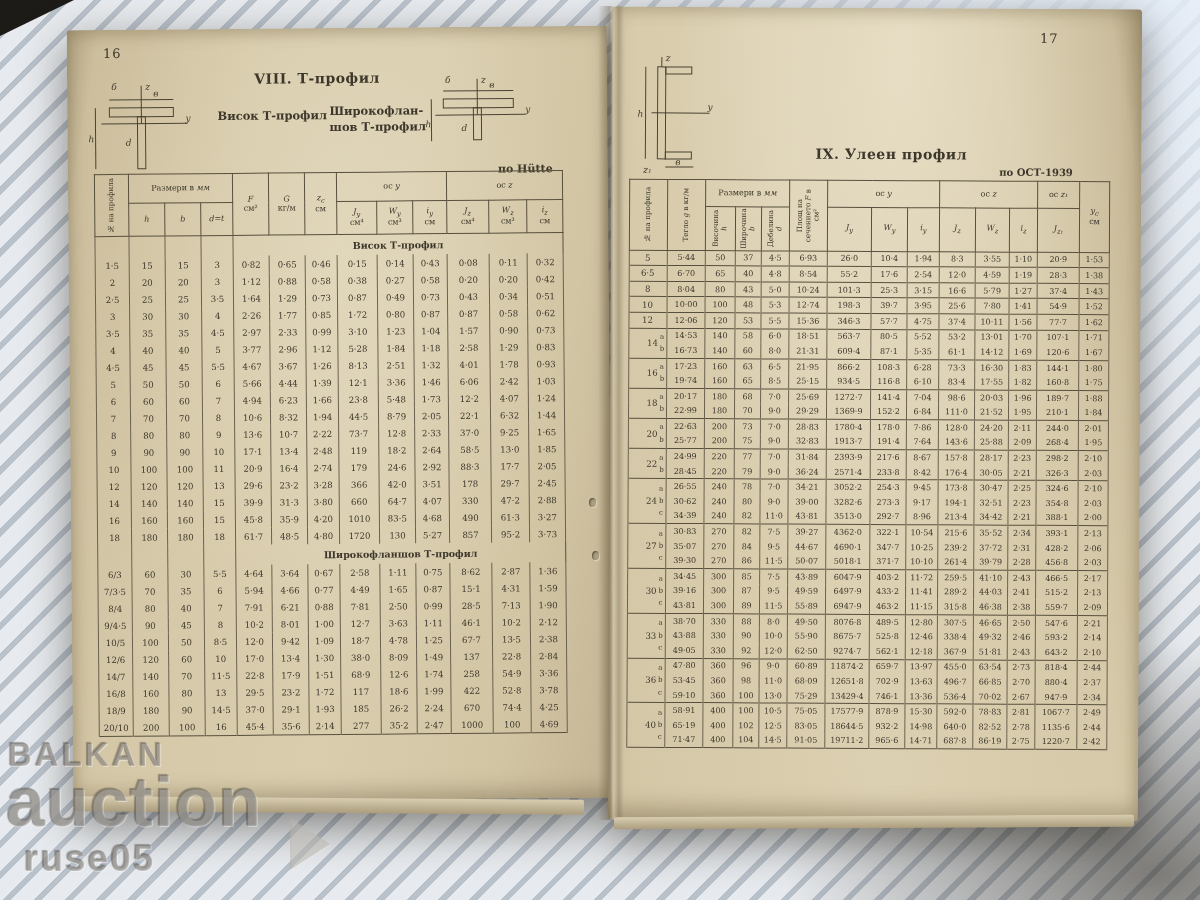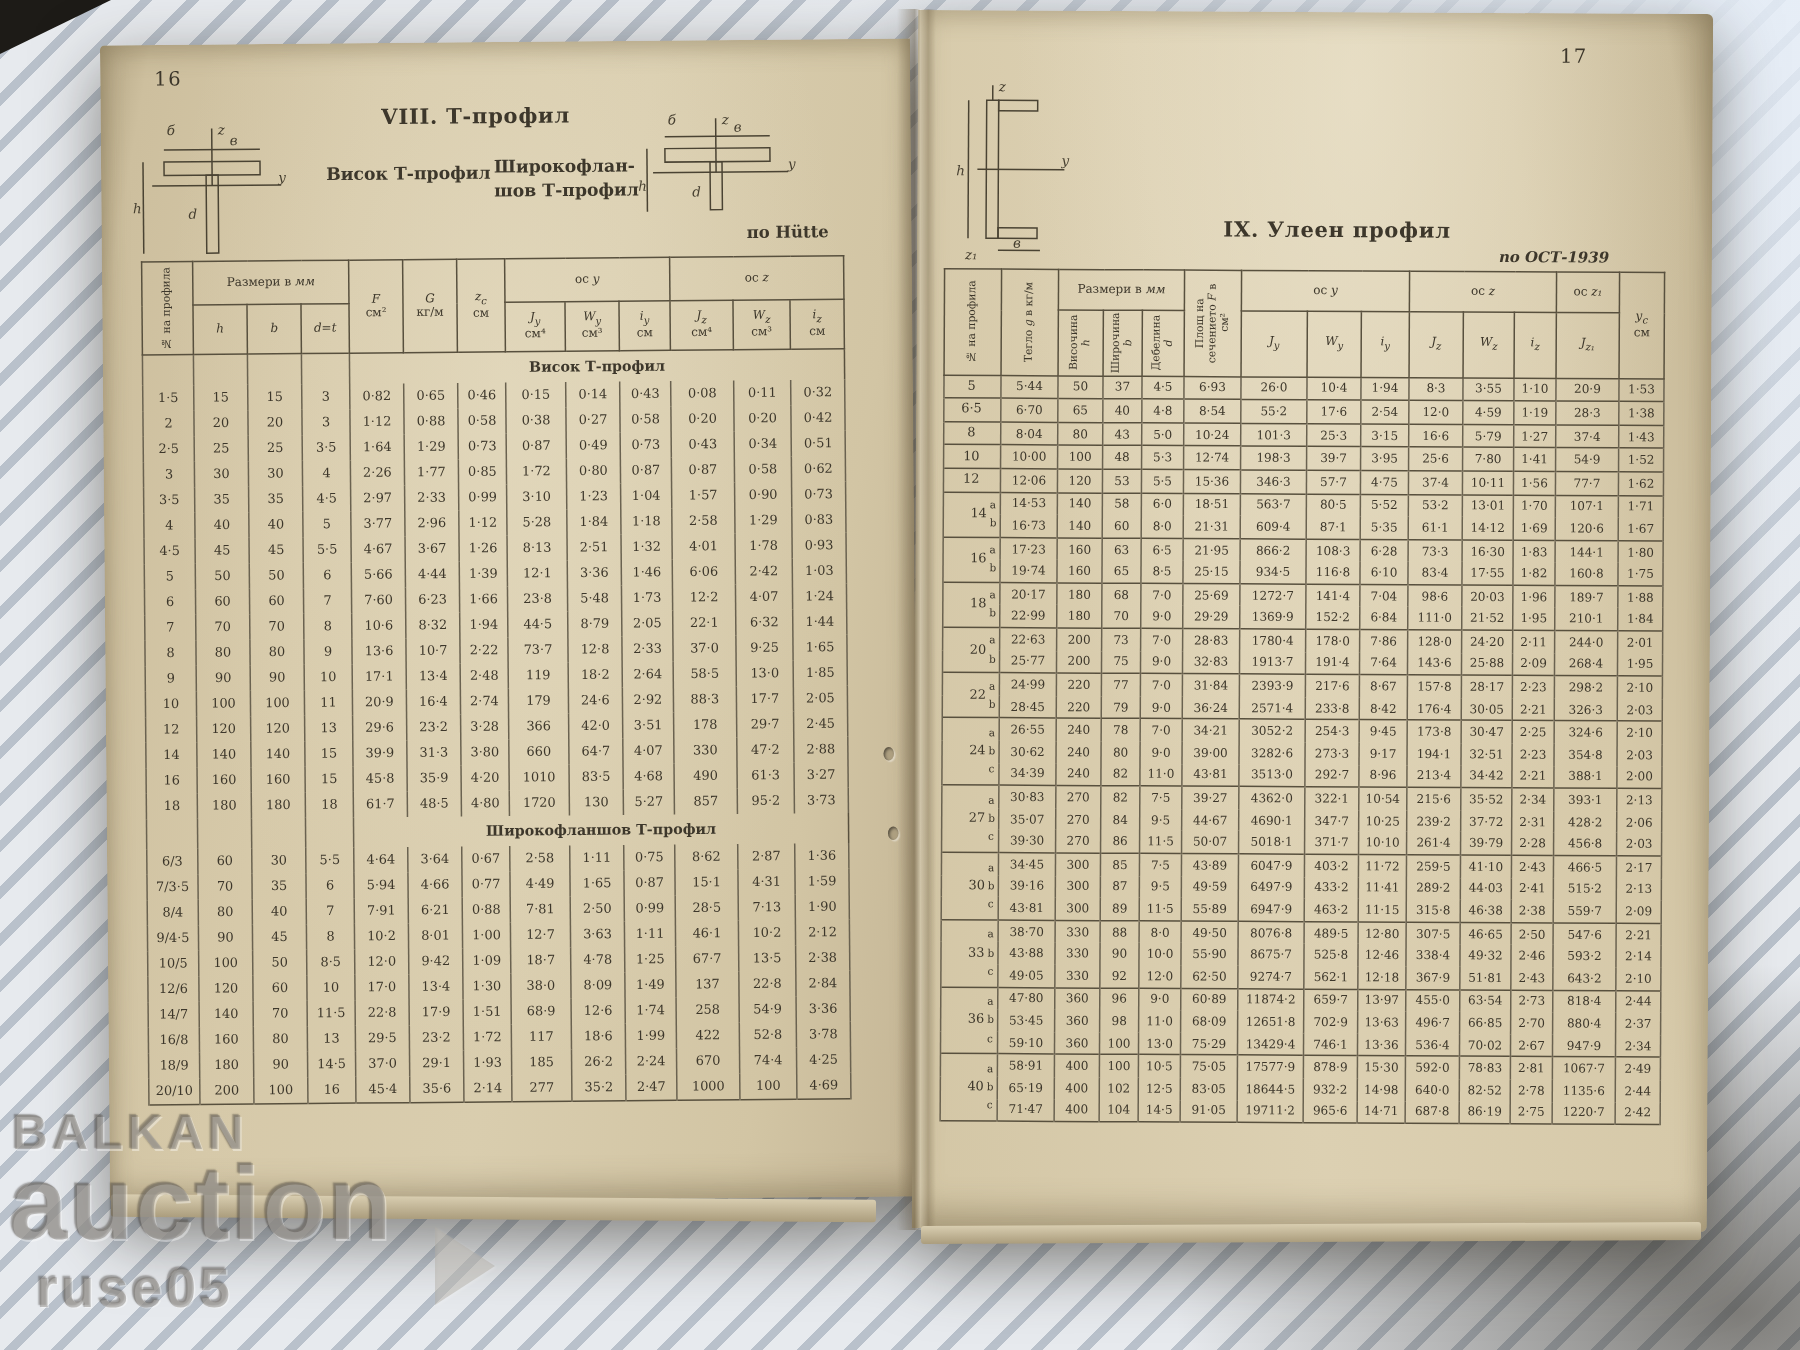--- a/index.html
+++ b/index.html
@@ -124,21 +124,21 @@
         <line x1="18" y1="20" x2="88" y2="20"></line>
         <line x1="6" y1="28" x2="6" y2="70"></line>
         <text x="56" y="12">z</text>
         <text x="100" y="42">y</text>
         <text x="64" y="17">в</text>
         <text x="20" y="12">б</text>
         <text x="0" y="56">h</text>
         <text x="36" y="60">d</text>
       </svg>
 
-      <div class="srcnote" style="left:382px;top:122px;padding-left:48px;">по Hütte</div>
+      <div class="srcnote" style="left:382px;top:136px;padding-left:48px;">по Hütte</div>
 
       <div class="twrap" style="left:26px;top:144px;">
         <div id="lt-mount">
             <table class="ptable" id="ltable">
               <colgroup>
                 <col style="width: 34px;">
                 <col style="width: 36px;">
                 <col style="width: 36px;">
                 <col style="width: 32px;">
                 <col style="width: 36px;">
@@ -331,21 +331,21 @@
                   <td>1·46</td>
                   <td>6·06</td>
                   <td>2·42</td>
                   <td>1·03</td>
                 </tr>
                 <tr>
                   <td>6</td>
                   <td>60</td>
                   <td>60</td>
                   <td>7</td>
-                  <td>7·60</td>
+                  <td>4·94</td>
                   <td>6·23</td>
                   <td>1·66</td>
                   <td>23·8</td>
                   <td>5·48</td>
                   <td>1·73</td>
                   <td>12·2</td>
                   <td>4·07</td>
                   <td>1·24</td>
                 </tr>
                 <tr>
@@ -645,21 +645,21 @@
         <line x1="10" y1="14" x2="10" y2="106"></line>
         <line x1="30" y1="114" x2="58" y2="114"></line>
         <text x="30" y="8">z</text>
         <text x="72" y="57">y</text>
         <text x="2" y="64">h</text>
         <text x="40" y="112">в</text>
         <text x="8" y="120">z₁</text>
       </svg>
 
       <div class="ptitle" style="left:150px;top:138px;width:260px;">IX. Улеен профил</div>
-      <div class="srcnote" style="left:388px;top:158px;font-size:10px;font-style:italic;">по ОСТ-1939</div>
+      <div class="srcnote" style="left:388px;top:158px;font-size:10px;">по ОСТ-1939</div>
 
       <div class="twrap" style="left:18px;top:172px;">
         <div id="rt-mount">
             <table class="ptable" id="rtable">
               <colgroup>
                 <col style="width: 38px;">
                 <col style="width: 38px;">
                 <col style="width: 30px;">
                 <col style="width: 26px;">
                 <col style="width: 28px;">

